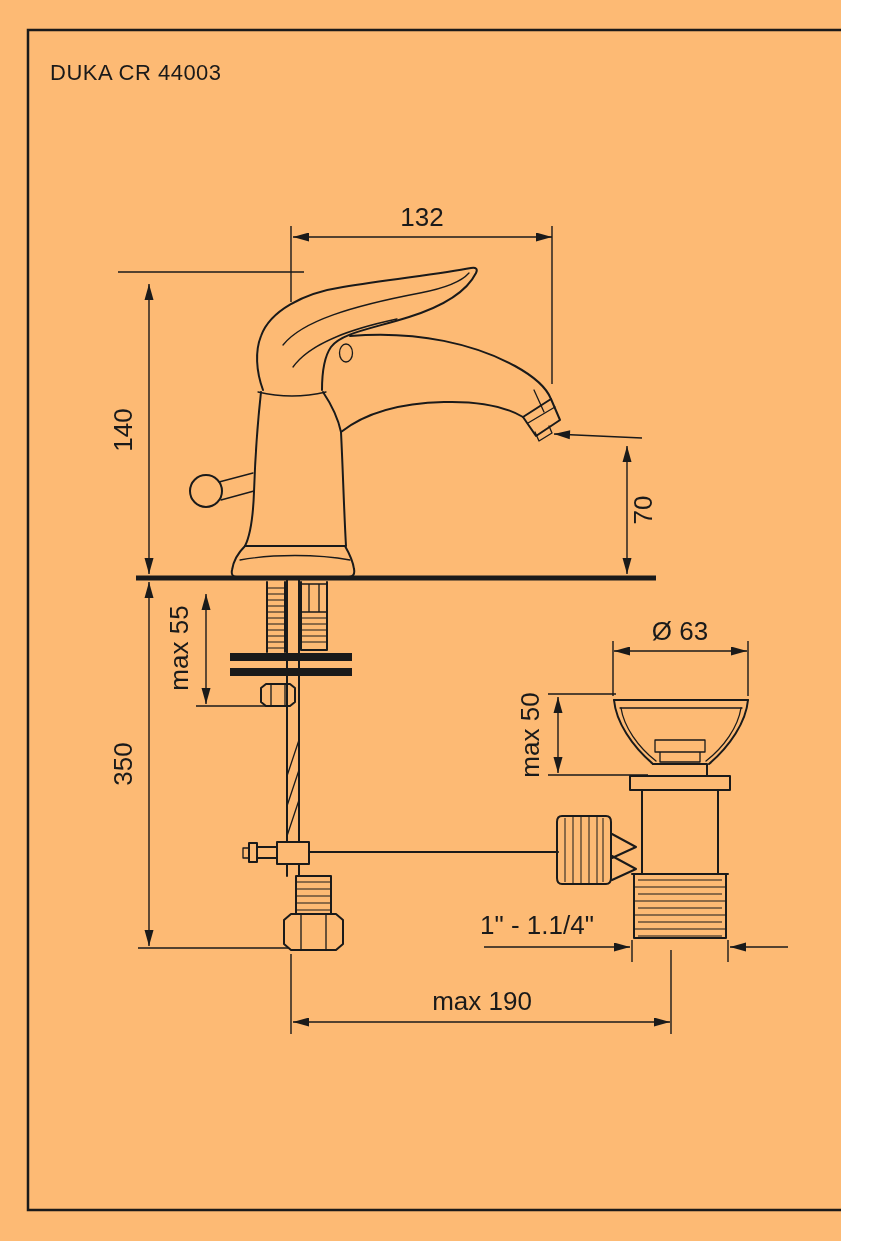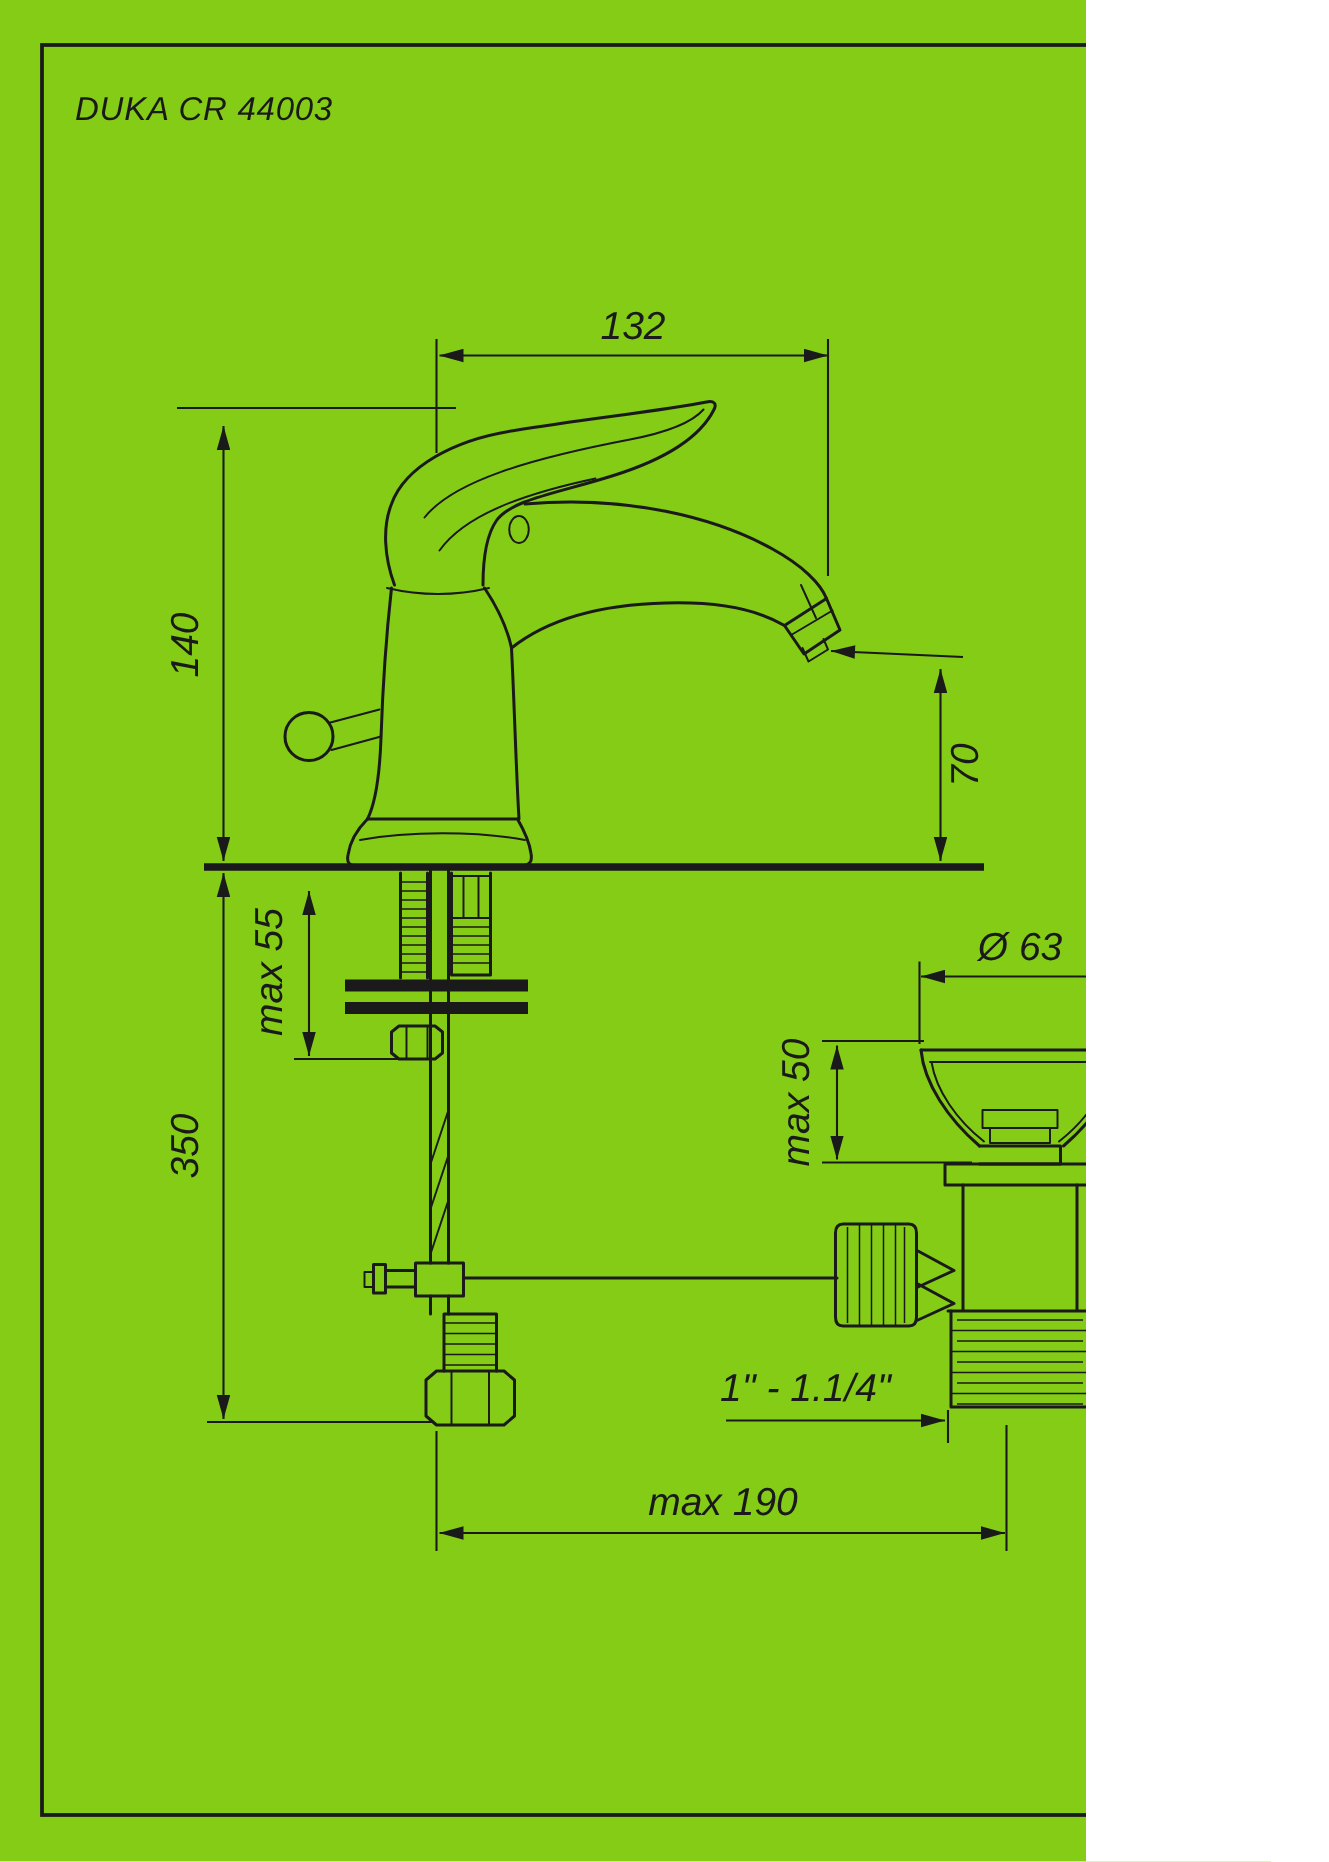--- a/index.html
+++ b/index.html
@@ -1,22 +1,21 @@
 <!DOCTYPE html>
 <html><head>
 <meta charset="utf-8">
 <style>
   html,body{margin:0;padding:0;background:#ffffff;}
   .page{
     position:relative;
-    width:724px;height:1241px;
-    background:#84cc16;
+    width:841px;height:1241px;
+    background:#fdba74;
     font-family:"Liberation Sans", sans-serif;
     overflow:hidden;
-    font-style:italic;
   }
   svg{position:absolute;left:0;top:0;}
   .frame{fill:none;stroke:#1a1a1a;stroke-width:2.5;}
   .title{font-size:22px;fill:#1a1a1a;letter-spacing:.5px;}
   .dimtext{font-size:26px;fill:#1a1a1a;text-anchor:middle;}
   .dim{stroke:#1a1a1a;stroke-width:1.4;fill:none;}
   .ln{stroke:#1a1a1a;stroke-width:2;fill:none;stroke-linecap:round;stroke-linejoin:round;}
   .ln-thin{stroke:#1a1a1a;stroke-width:1.3;fill:none;stroke-linecap:round;stroke-linejoin:round;}
   .thread{stroke:#1a1a1a;stroke-width:1;fill:none;}
   .thick{stroke:#1a1a1a;stroke-width:5;fill:none;}

